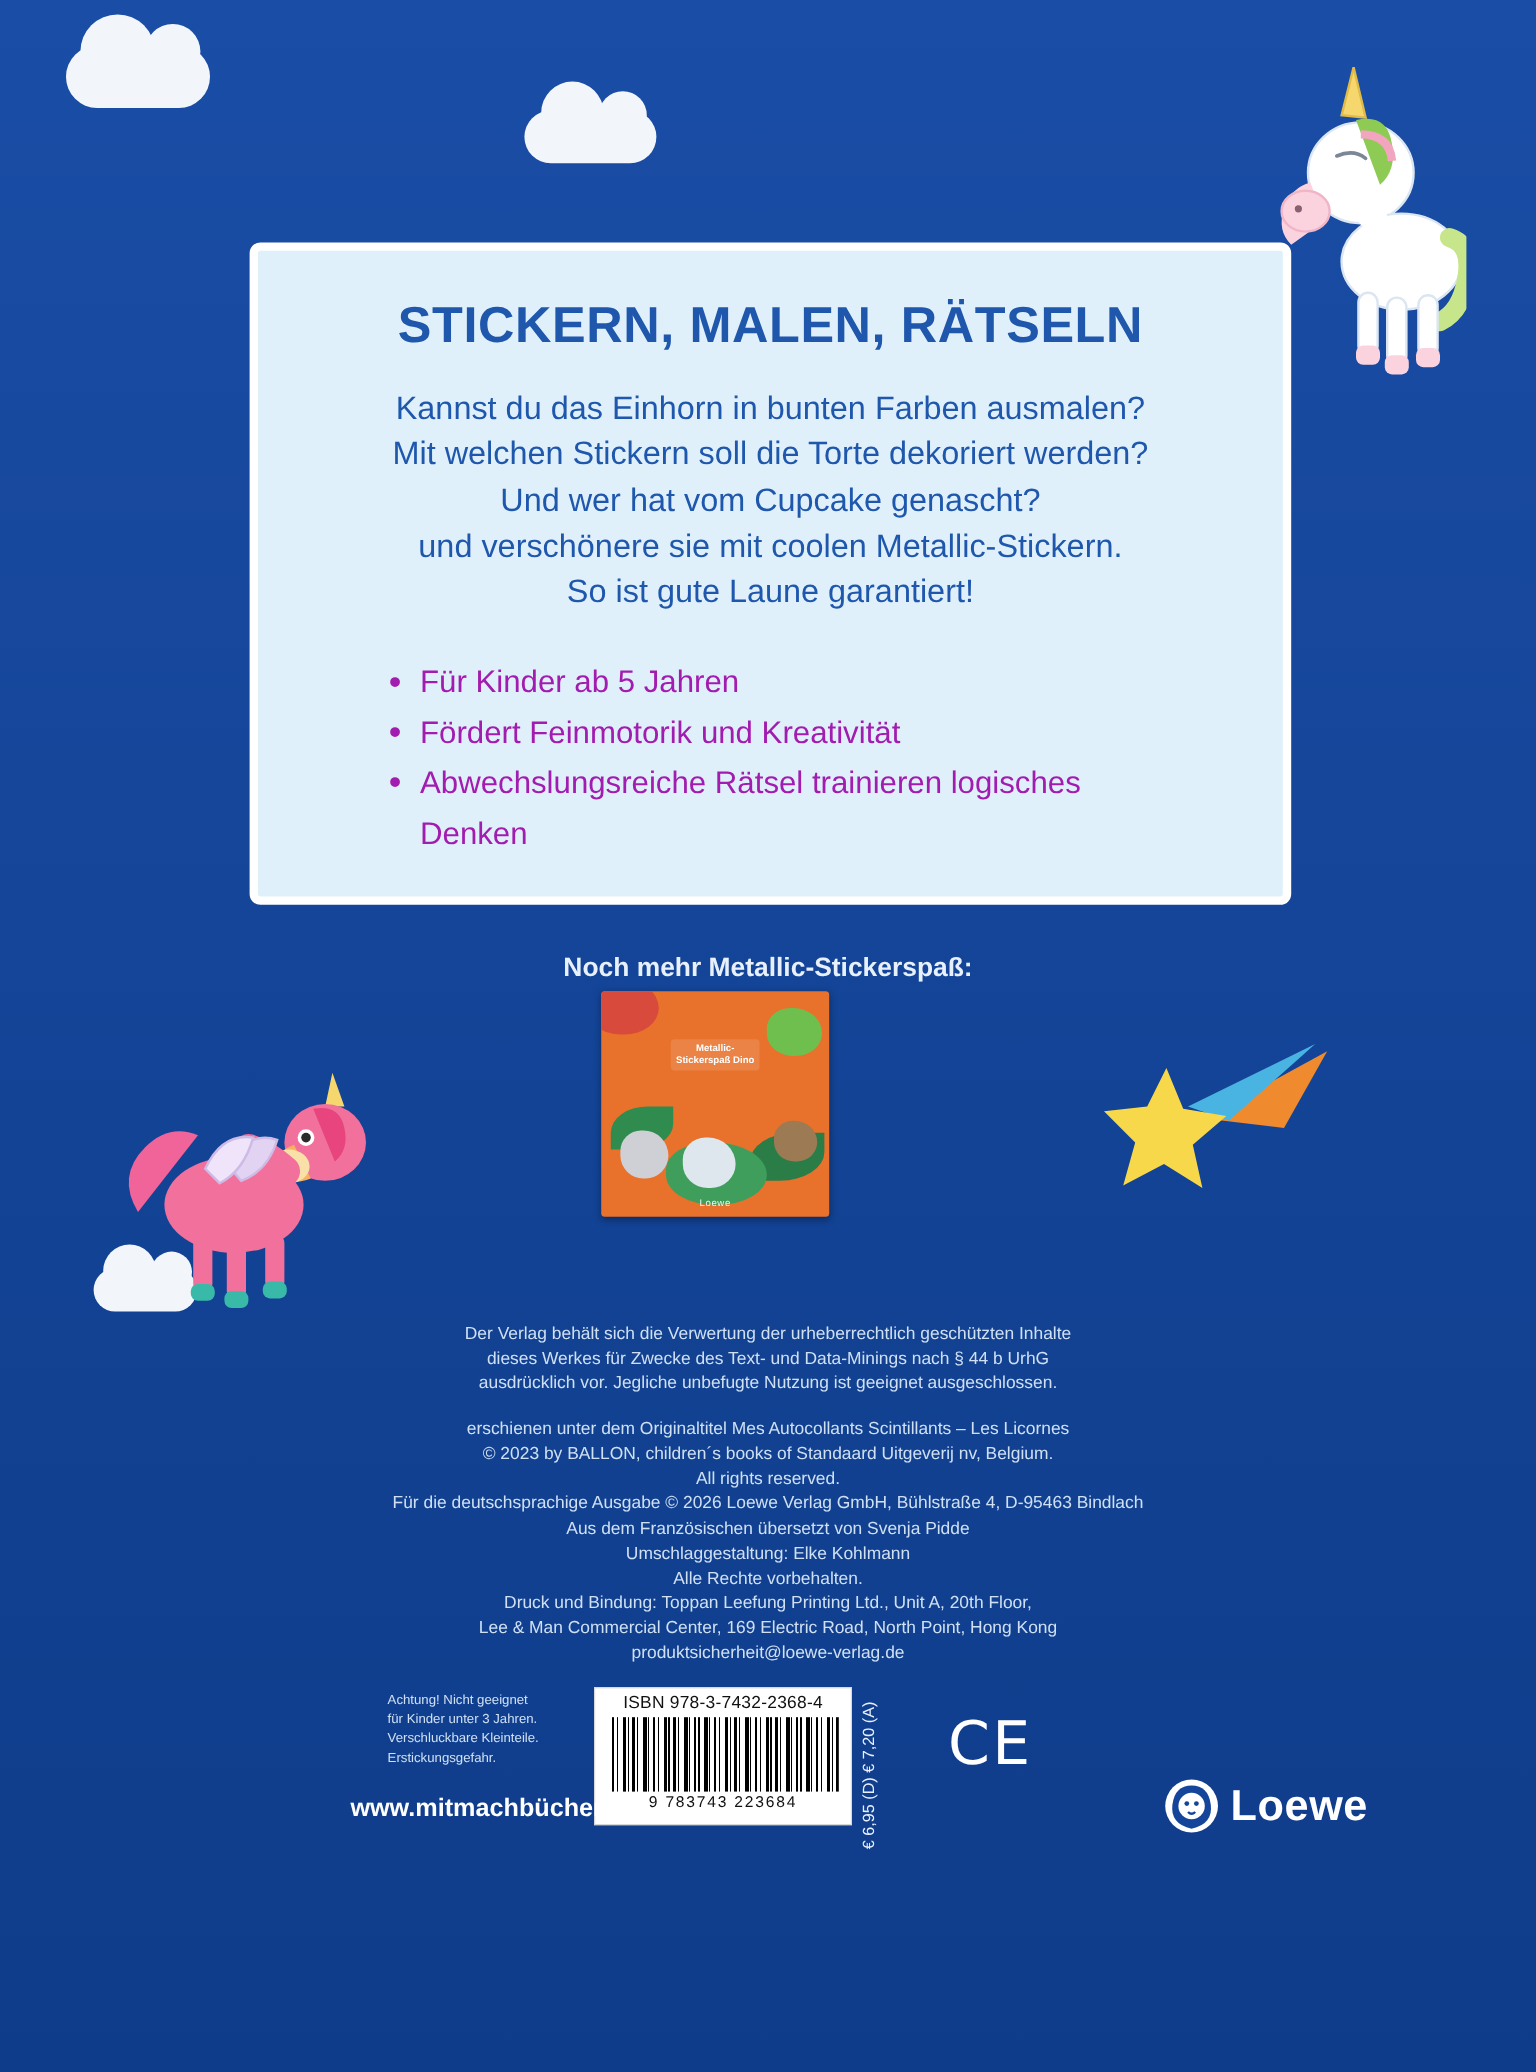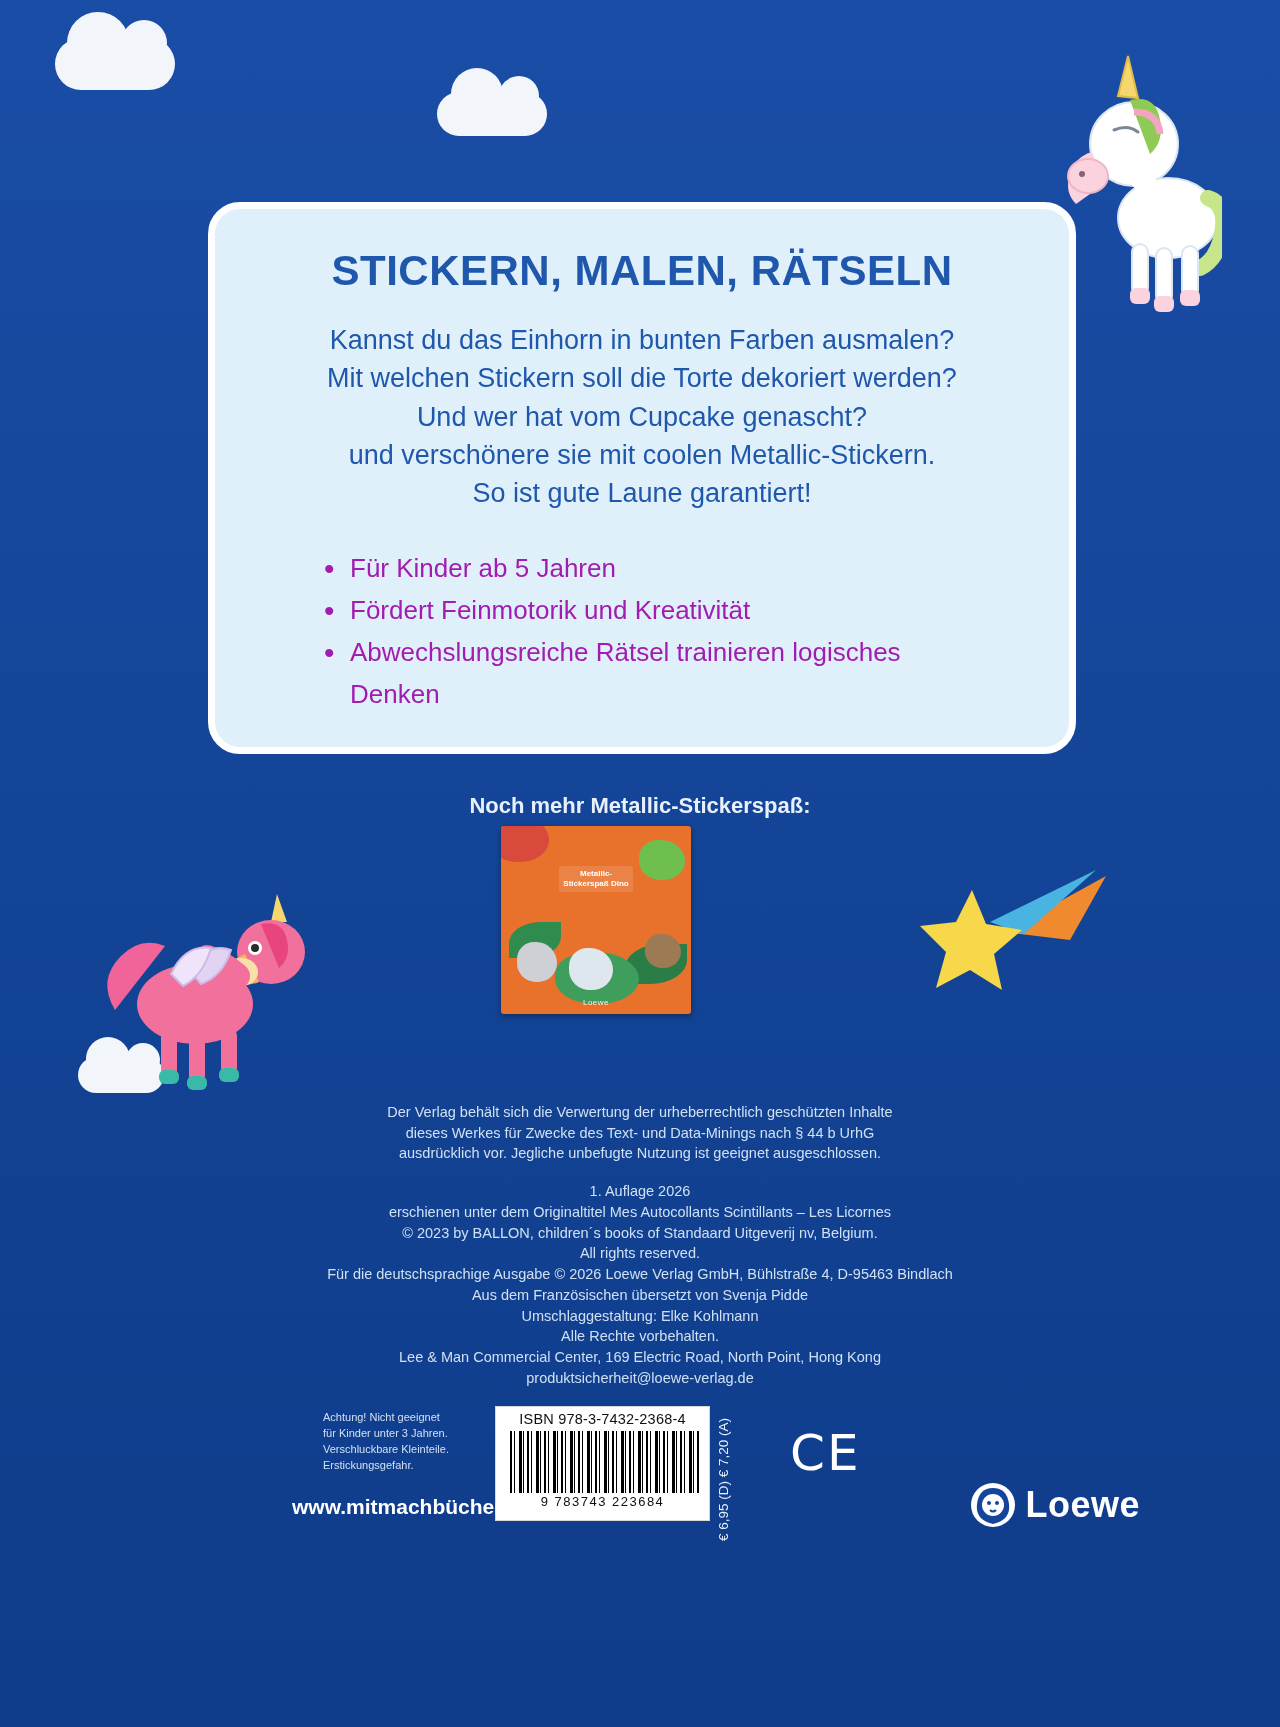--- a/index.html
+++ b/index.html
@@ -78,21 +78,21 @@
 
   
   .panel {
     position: absolute;
     left: 208px;
     top: 202px;
     width: 868px;
     height: 552px;
     background: #dff0fb;
     border: 7px solid #ffffff;
-    border-radius: 32px;
+    border-radius: 9px;
     padding: 38px 32px 28px;
     text-align: center;
     color: #1a4da6;
   }
   .panel h1 {
     font-size: 42px;
     font-weight: bold;
     letter-spacing: 0.5px;
     color: #1f57ad;
     margin-bottom: 26px;
@@ -366,28 +366,28 @@
 Stickerspaß
 Dino</div>
     <div class="pc-brand">Loewe</div>
   </div>
 
   <div class="legal">
     <div>Der Verlag behält sich die Verwertung der urheberrechtlich geschützten Inhalte</div>
     <div>dieses Werkes für Zwecke des Text- und Data-Minings nach § 44 b UrhG</div>
     <div>ausdrücklich vor. Jegliche unbefugte Nutzung ist geeignet ausgeschlossen.</div>
     <div class="blk2">
-      <div>1. Auflage 2026</div>
       <div>erschienen unter dem Originaltitel Mes Autocollants Scintillants – Les Licornes</div>
       <div>© 2023 by BALLON, children´s books of Standaard Uitgeverij nv, Belgium.</div>
       <div>All rights reserved.</div>
       <div>Für die deutschsprachige Ausgabe © 2026 Loewe Verlag GmbH, Bühlstraße 4, D-95463 Bindlach</div>
       <div>Aus dem Französischen übersetzt von Svenja Pidde</div>
       <div>Umschlaggestaltung: Elke Kohlmann</div>
       <div>Alle Rechte vorbehalten.</div>
+      <div>Druck und Bindung: Toppan Leefung Printing Ltd., Unit A, 20th Floor,</div>
       <div>Lee &amp; Man Commercial Center, 169 Electric Road, North Point, Hong Kong</div>
       <div>produktsicherheit@loewe-verlag.de</div>
     </div>
   </div>
 
   <div class="warning">
     <div>Achtung! Nicht geeignet</div>
     <div>für Kinder unter 3 Jahren.</div>
     <div>Verschluckbare Kleinteile.</div>
     <div>Erstickungsgefahr.</div>

